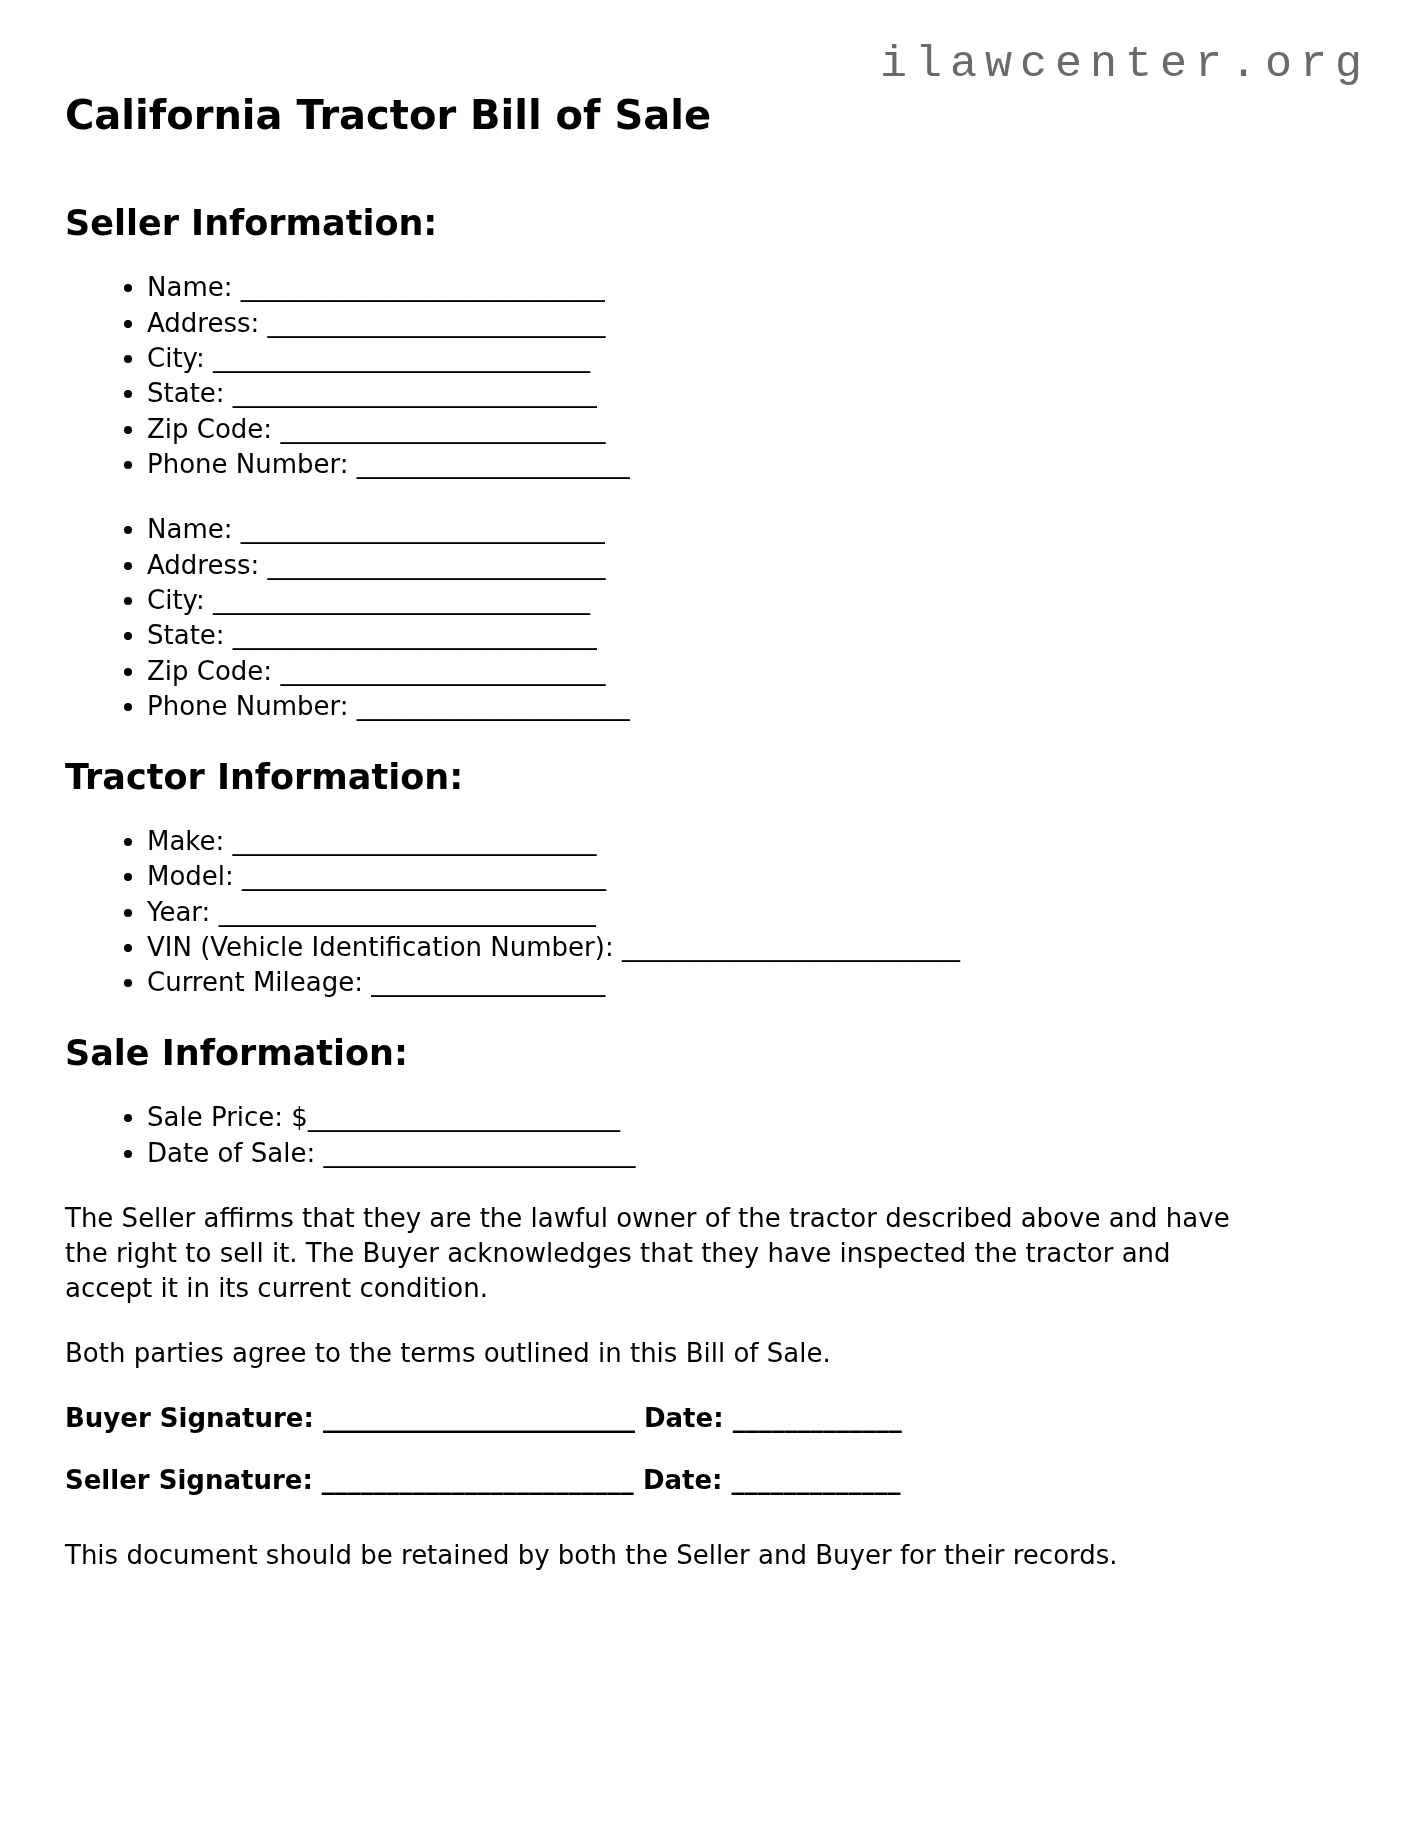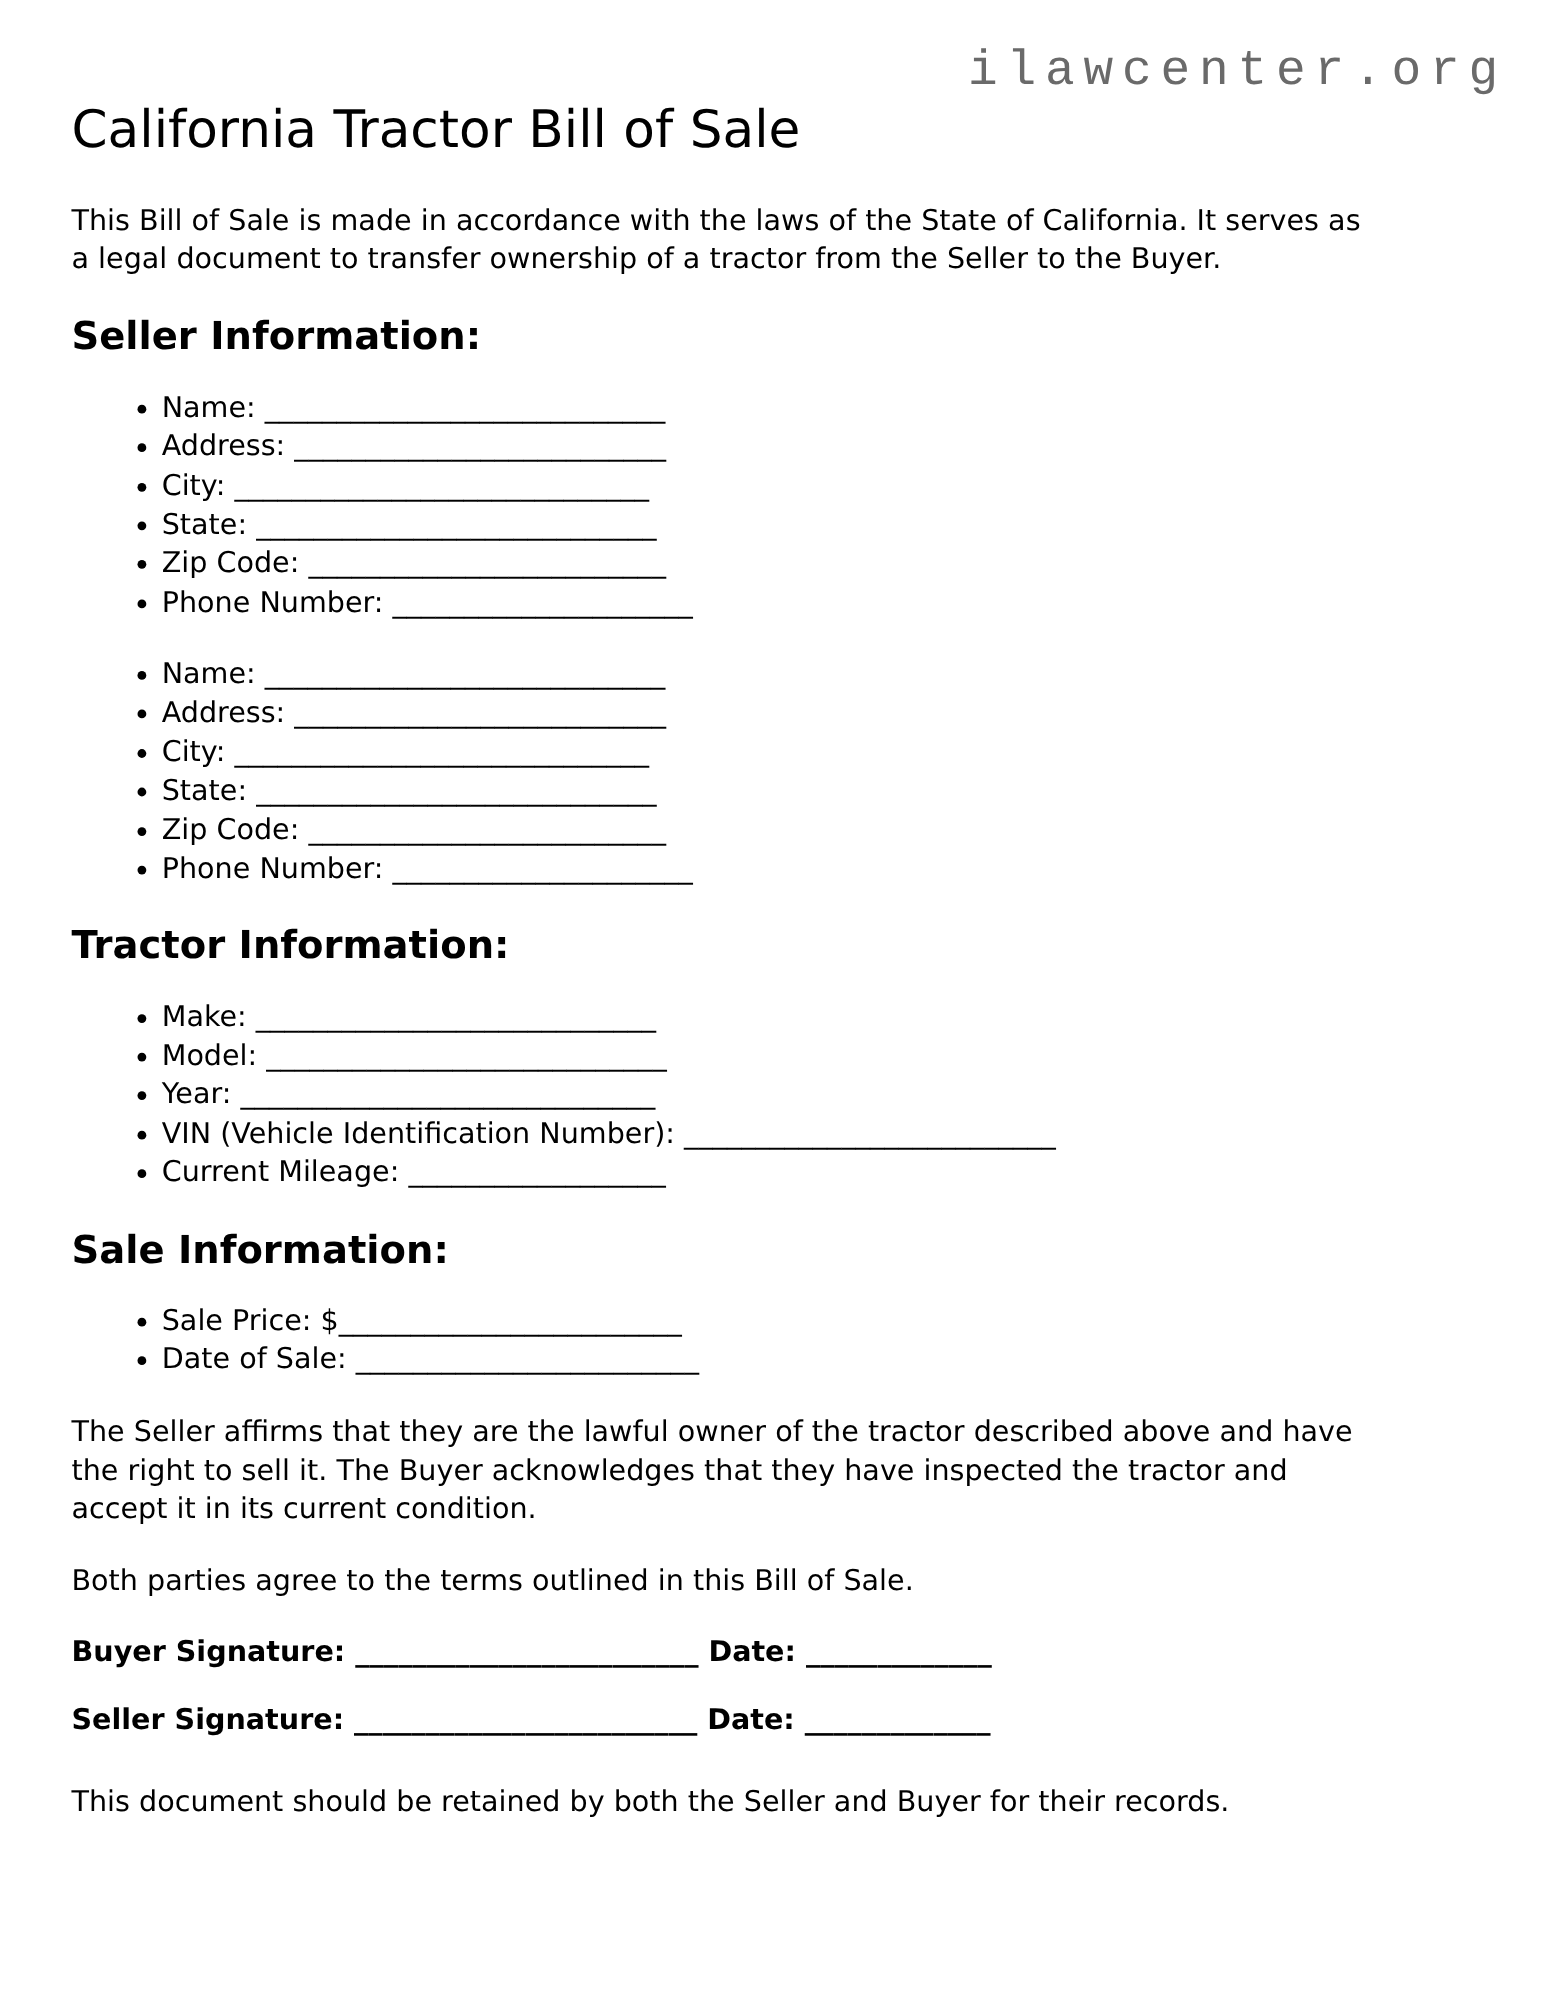--- a/index.html
+++ b/index.html
@@ -19,24 +19,24 @@
     font-size: 45px;
     font-weight: normal;
     letter-spacing: 8px;
     color: #6a6a6a;
     text-align: right;
     white-space: nowrap;
     margin: 4px -24px 0 0;
     line-height: 1.1;
   }
   h1.doc-title {
-    font-size: 47px;
-    font-weight: normal;
+    font-size: 40px;
+    font-weight: bold;
     line-height: 1.08;
-    margin: 4px 0 40px 0;
+    margin: 4px 0 64px 0;
   }
   .body-text {
     margin: 0 0 30px 0;
     line-height: 1.35;
     white-space: pre-line;
   }
   h2.section-heading {
     font-size: 35px;
     font-weight: bold;
     line-height: 1.3;
@@ -60,22 +60,20 @@
     margin-top: 39px;
   }
   .blank { white-space: nowrap; }
 </style>
 </head>
 <body>
 
 <div class="page">
   <div class="logo">ilawcenter.org</div>
   <h1 class="doc-title">California Tractor Bill of Sale</h1>
-  <p class="body-text">This Bill of Sale is made in accordance with the laws of the State of California. It serves as
-a legal document to transfer ownership of a tractor from the Seller to the Buyer.</p>
 
   <div id="sections">
       <div>
         <h2 class="section-heading">Seller Information:</h2>
         <ul class="field-list">
           <li><span>Name: </span><span class="blank">____________________________</span></li>
           <li><span>Address: </span><span class="blank">__________________________</span></li>
           <li><span>City: </span><span class="blank">_____________________________</span></li>
           <li><span>State: </span><span class="blank">____________________________</span></li>
           <li><span>Zip Code: </span><span class="blank">_________________________</span></li>

